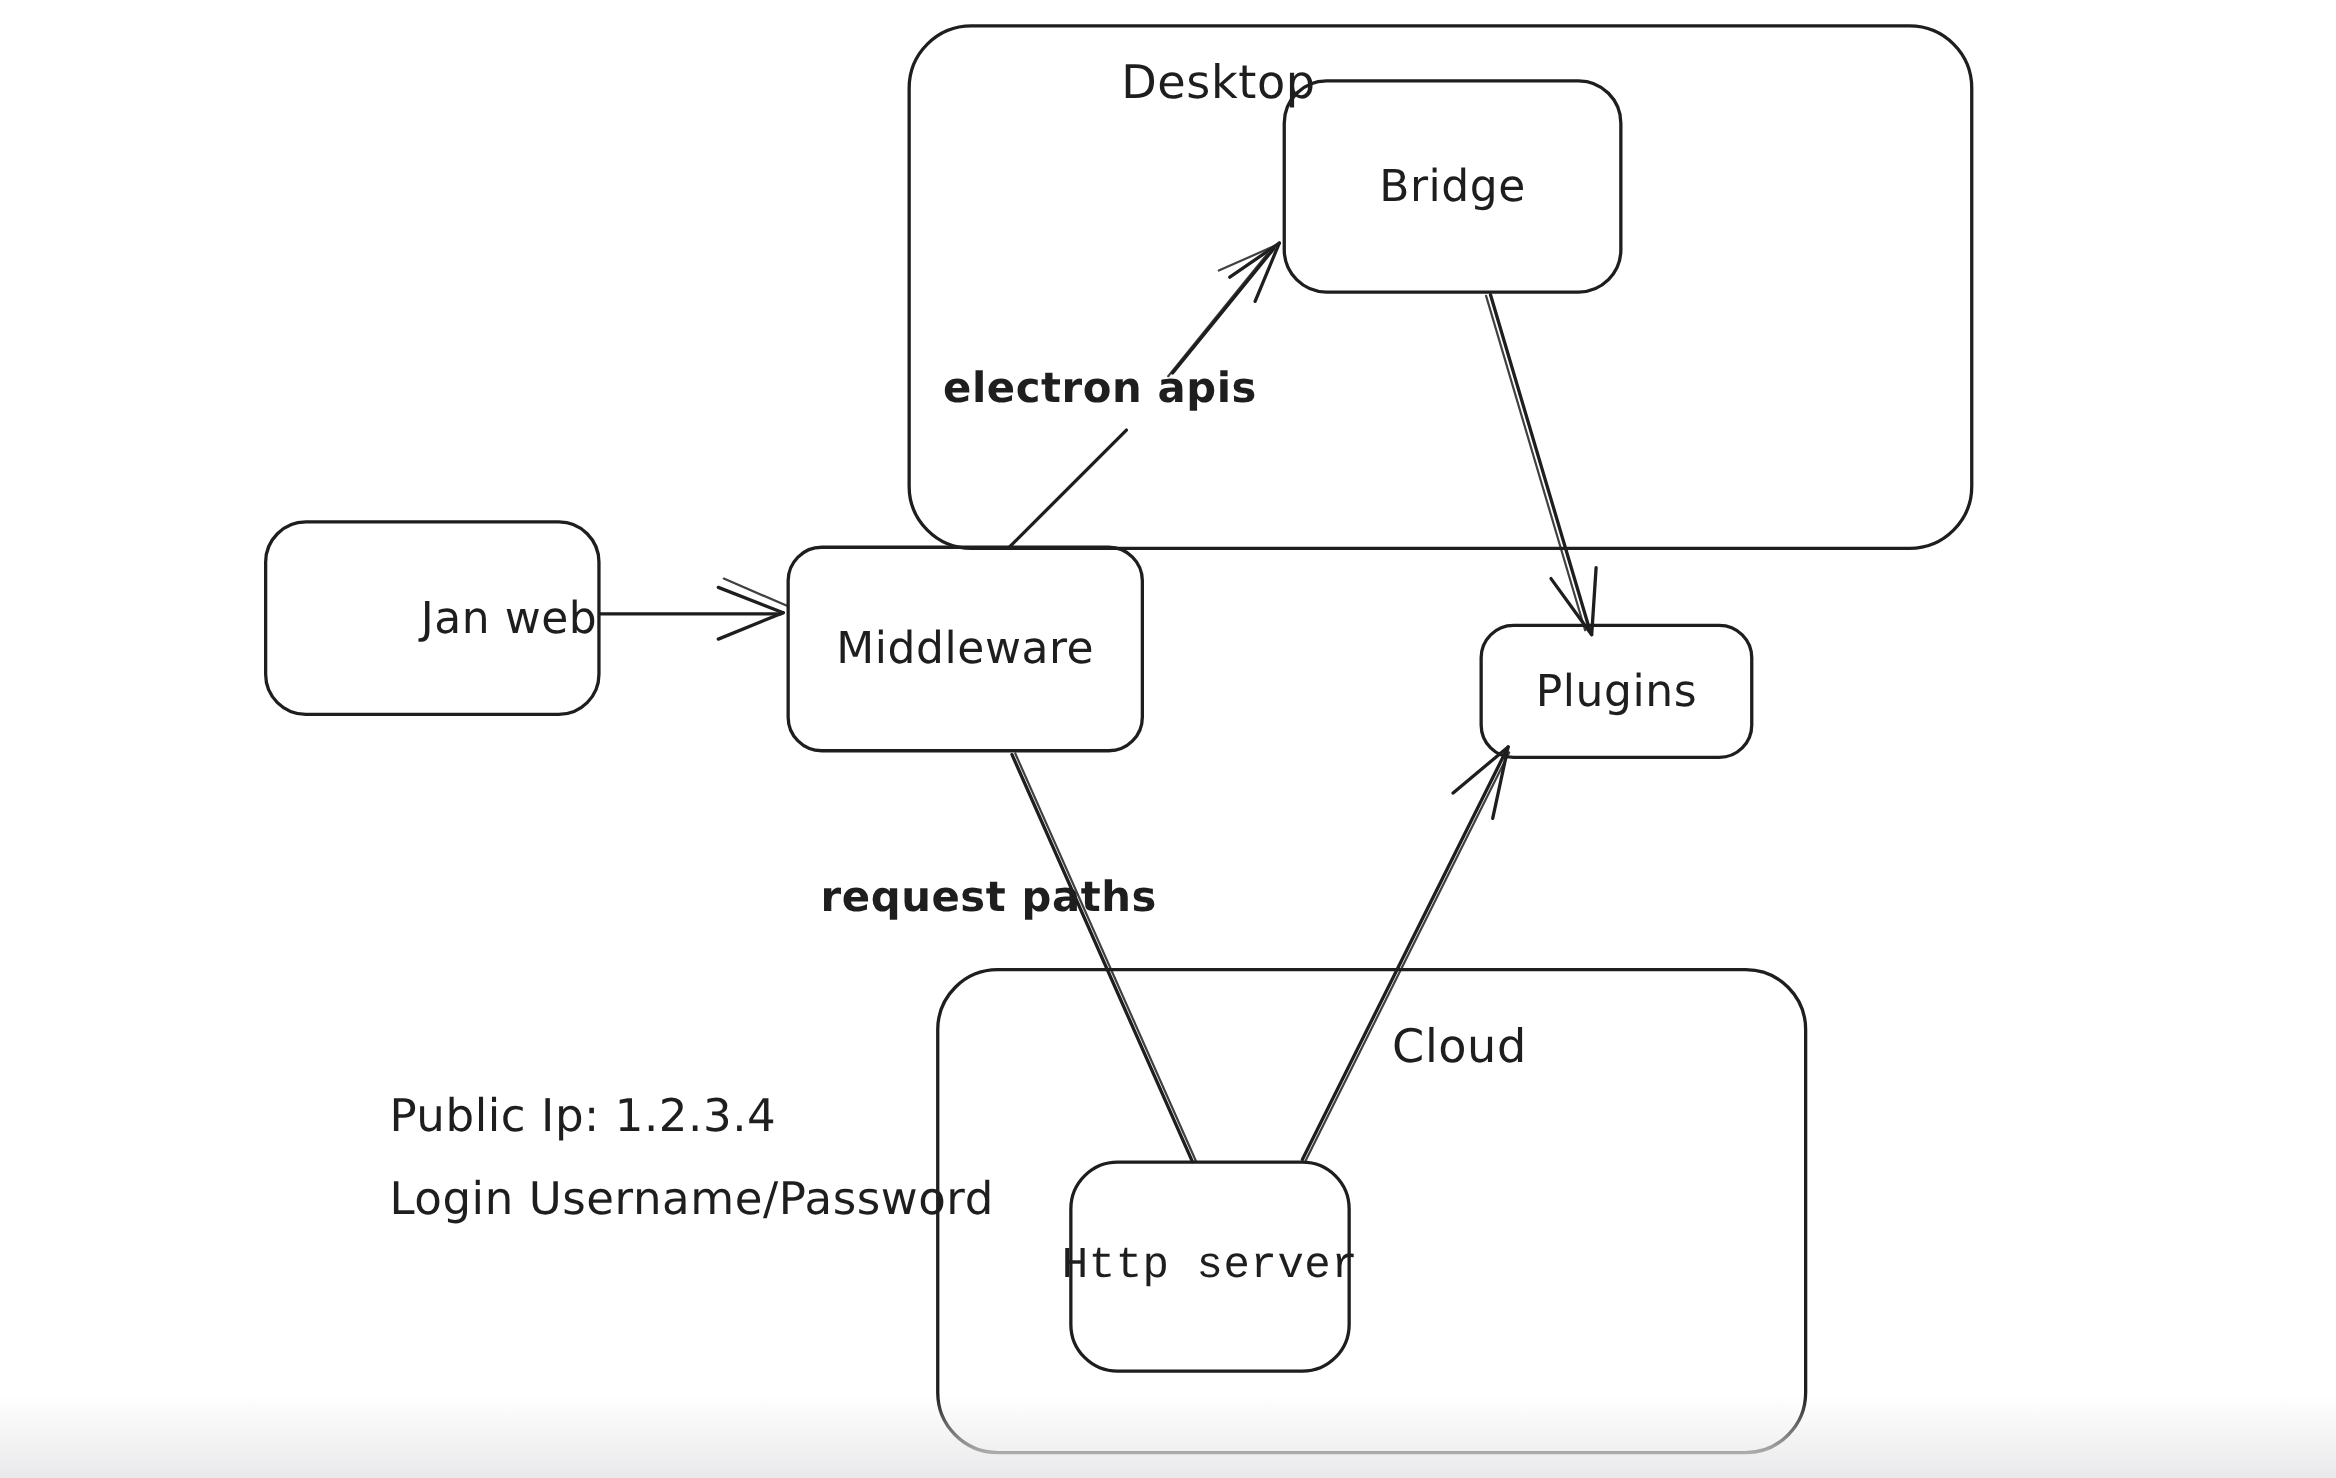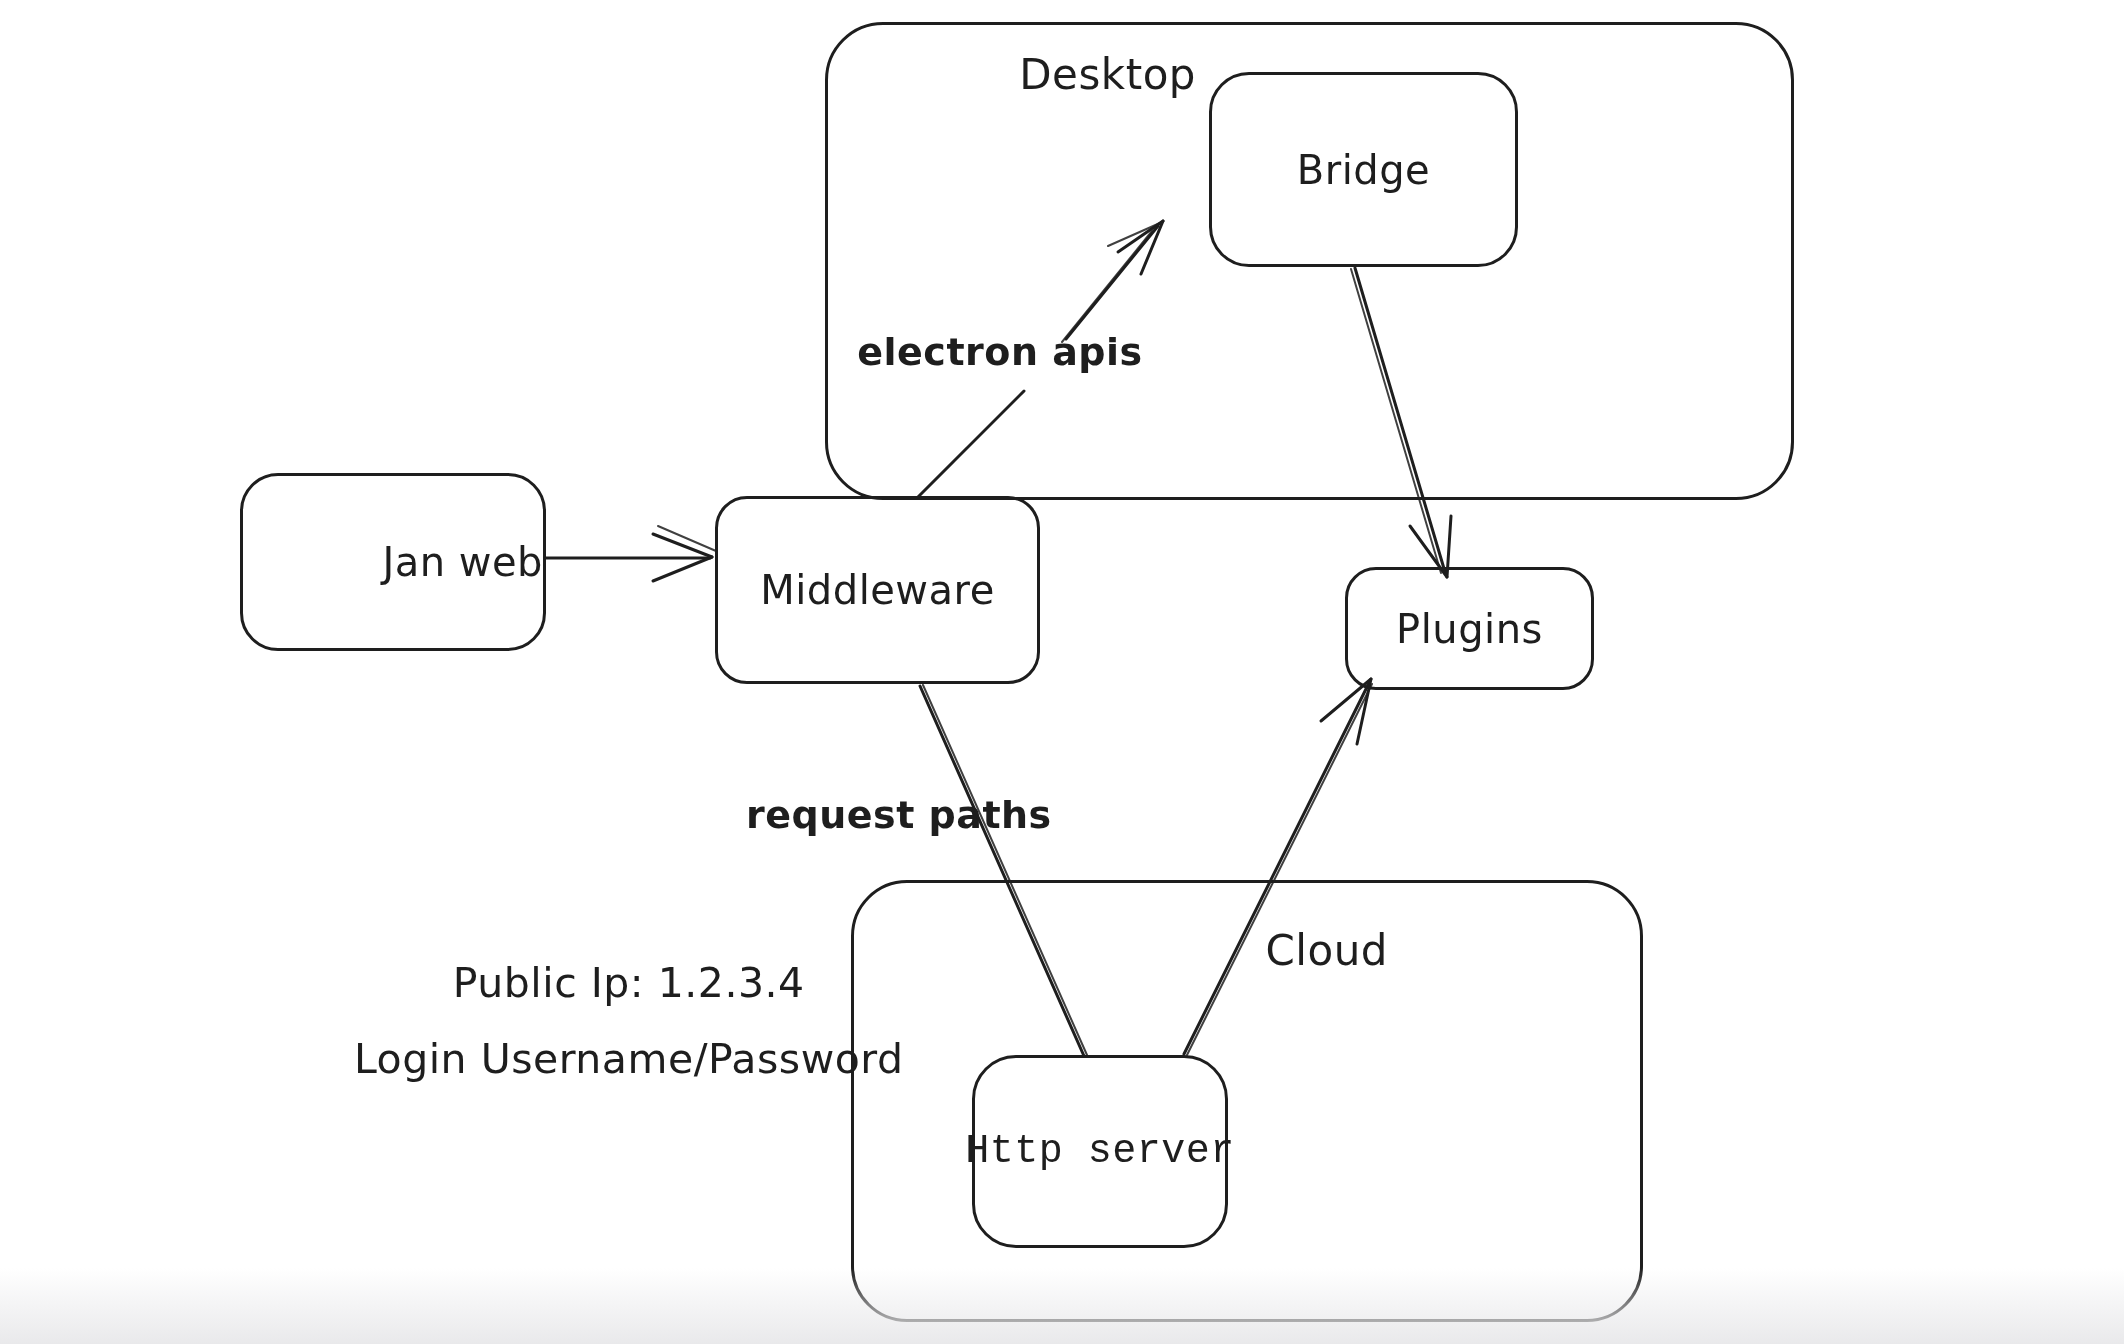--- a/index.html
+++ b/index.html
@@ -37,30 +37,29 @@
   .edge-label{
     position:absolute;
     font-size:38px;
     letter-spacing:0.5px;
     text-align:center;
     white-space:nowrap;
     font-weight:bold;
   }
   .annotation{
     position:absolute;
-    left:354px;top:945px;
+    left:354px;top:976px;
     font-size:41px;
     line-height:76px;
     letter-spacing:0.5px;
     white-space:nowrap;
-    text-align:center;
   }
   
   #desktop-box   {left:825px;  top:22px;   width:969px; height:478px; border-radius:58px;}
-  #bridge-box    {left:1166px; top:72px;   width:309px; height:195px; border-radius:40px;margin-left:43px;}
+  #bridge-box    {left:1166px; top:72px;   width:309px; height:195px; border-radius:40px;}
   #janweb-box    {left:240px;  top:473px;  width:306px; height:178px; border-radius:38px;justify-content:flex-end;}
   #middleware-box{left:715px;  top:496px;  width:325px; height:188px; border-radius:32px;}
   #plugins-box   {left:1345px; top:567px;  width:249px; height:123px; border-radius:31px;}
   #cloud-box     {left:851px;  top:880px;  width:792px; height:442px; border-radius:56px;}
   #http-box      {left:972px;  top:1055px; width:256px; height:193px; border-radius:44px;font-family:Liberation Mono, monospace;}
 
   #desktop-label {left:896px;  top:50px;  width:300px;}
   #cloud-label   {left:1148px; top:926px; width:240px;}
 
   #electron-apis-label {left:850px; top:330px; width:300px;}

